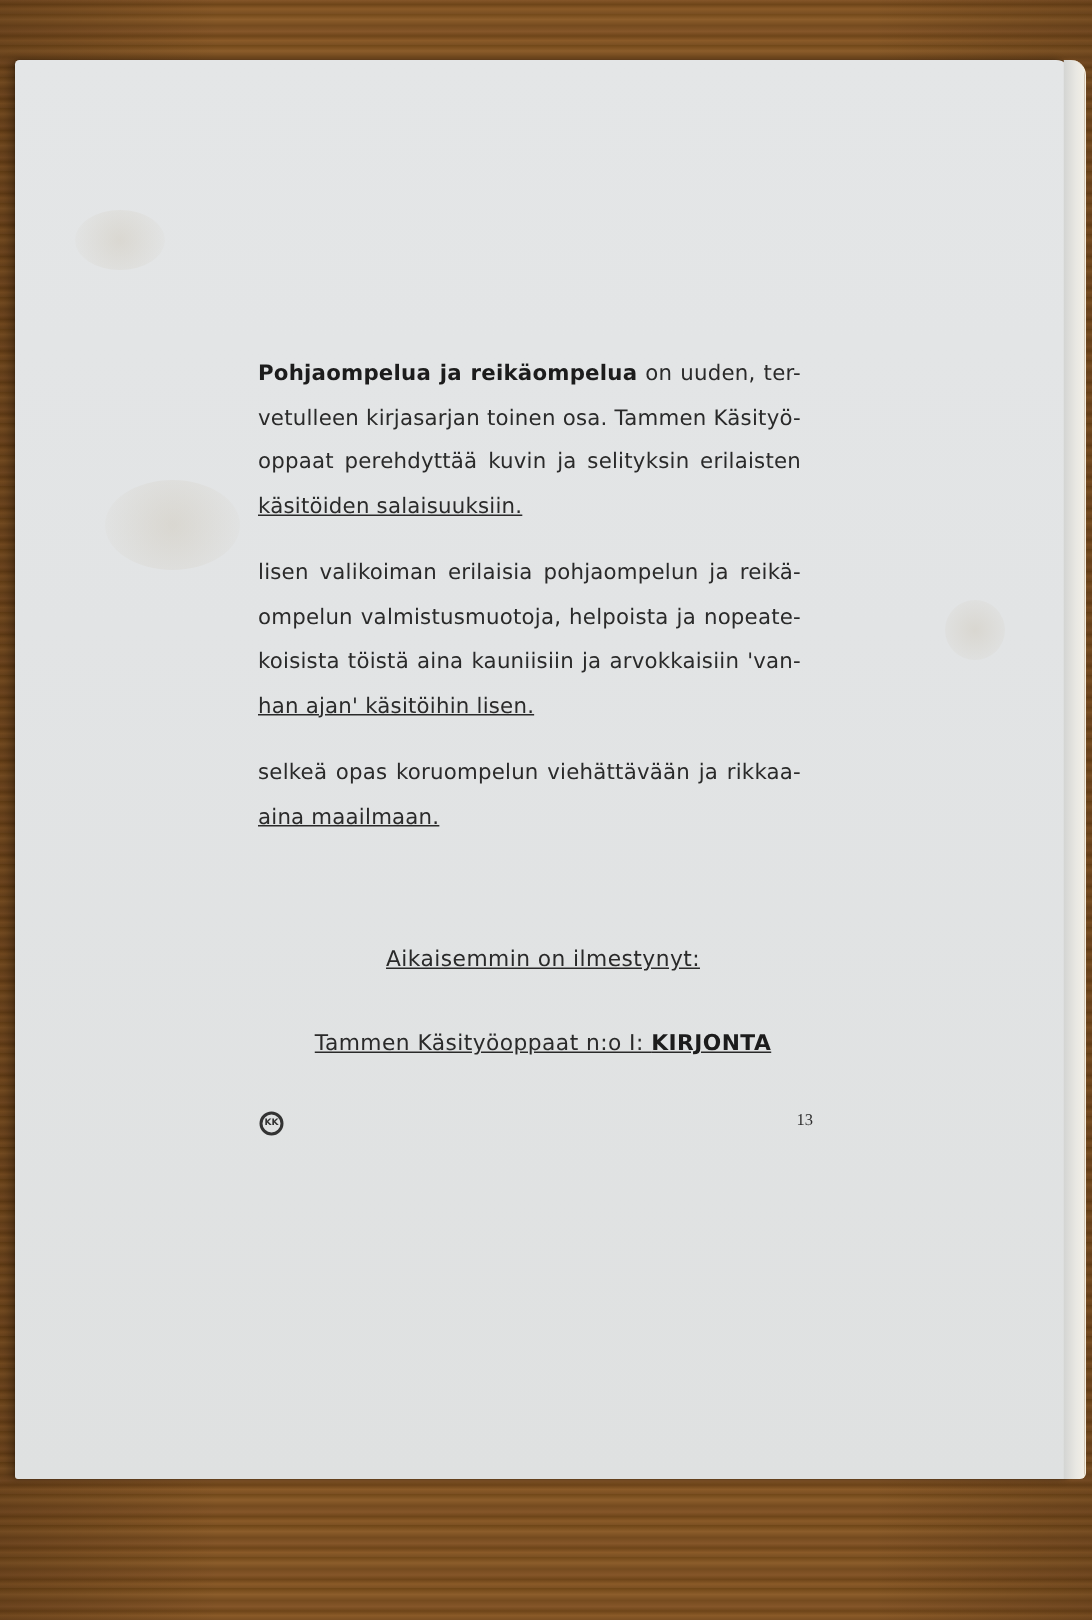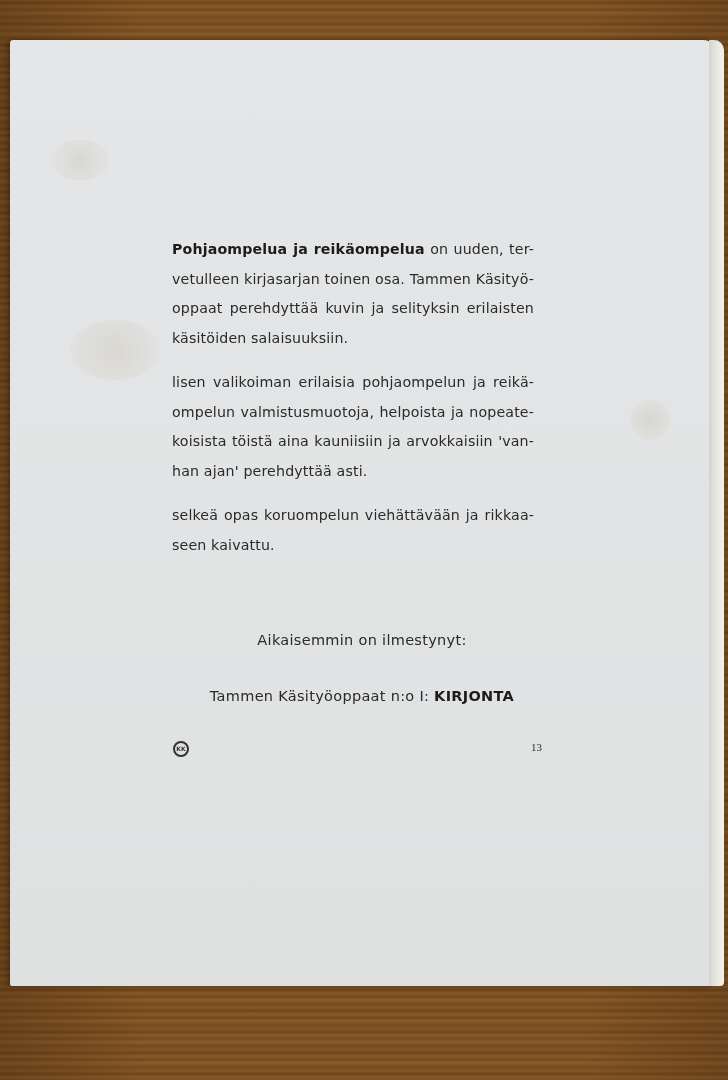--- a/index.html
+++ b/index.html
@@ -62,33 +62,35 @@
       margin: 0 0 15px 0;
     }
     .para .line {
       display: block;
       text-align: justify;
       text-align-last: justify;
       white-space: nowrap;
     }
     .para .line.last {
       text-align-last: left;
+      text-decoration: underline;
     }
     .bold {
       font-weight: bold;
       color: #1c1c1c;
     }
     .center-line {
       position: absolute;
       left: 0;
       width: 100%;
       text-align: center;
       color: #2a2a2a;
       font-size: 14.5px;
       letter-spacing: 0.3px;
+      text-decoration: underline;
     }
     .logo {
       position: absolute;
       left: 163px;
       top: 701px;
       width: 12px;
       height: 12px;
       border: 2px solid #333;
       border-radius: 50%;
       font-size: 6px;
@@ -122,25 +124,25 @@
     <p class="para">
       <span class="line"><span class="bold">Pohjaompelua ja reikäompelua</span><span> on uuden, ter-</span></span>
       <span class="line">vetulleen kirjasarjan toinen osa. Tammen Käsityö-</span>
       <span class="line">oppaat perehdyttää kuvin ja selityksin erilaisten</span>
       <span class="line last">käsitöiden salaisuuksiin.</span>
     </p>
     <p class="para">
       <span class="line">lisen valikoiman erilaisia pohjaompelun ja reikä-</span>
       <span class="line">ompelun valmistusmuotoja, helpoista ja nopeate-</span>
       <span class="line">koisista töistä aina kauniisiin ja arvokkaisiin 'van-</span>
-      <span class="line last">han ajan' perehdyttää asti.</span>
+      <span class="line last">han ajan' käsitöihin lisen.</span>
     </p>
     <p class="para">
       <span class="line">selkeä opas koruompelun viehättävään ja rikkaa-</span>
-      <span class="line last">seen kaivattu.</span>
+      <span class="line last">aina maailmaan.</span>
     </p>
   </div>
 
   <div class="center-line" style="top:592px;">Aikaisemmin on ilmestynyt:</div>
   <div class="center-line" style="top:648px;">
     <span>Tammen Käsityöoppaat n:o I: </span><span class="bold">KIRJONTA</span>
   </div>
 
   <div class="logo">KK</div>
   <div class="page-number">13</div>

